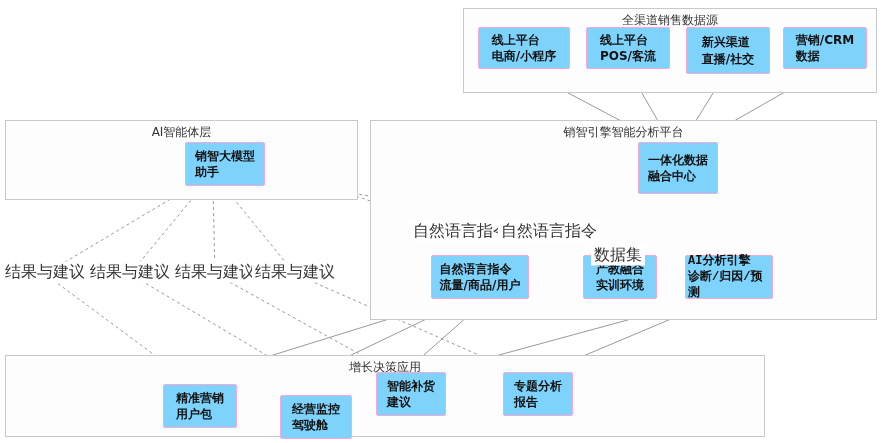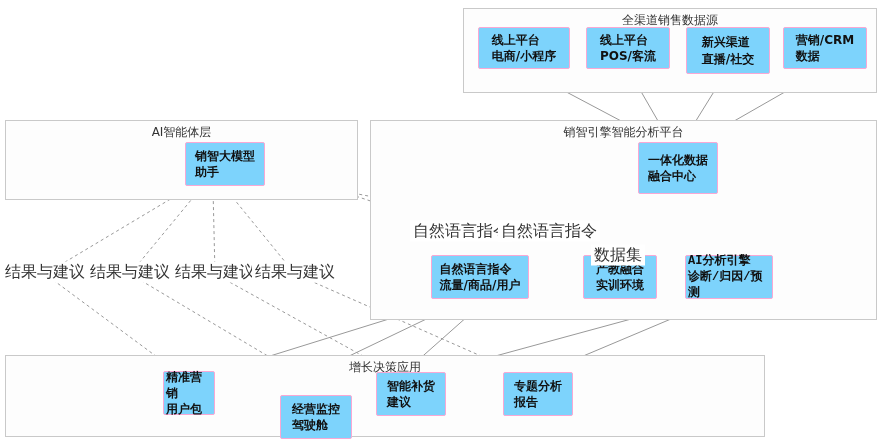--- a/index.html
+++ b/index.html
@@ -28,21 +28,21 @@
   }
   .n-online{left:478px;top:27px;width:92px;height:42px;}
   .n-offline{left:586px;top:27px;width:84px;height:42px;}
   .n-emerging{left:686px;top:27px;width:84px;height:47px;}
   .n-crm{left:783px;top:27px;width:84px;height:42px;}
   .n-assistant{left:185px;top:142px;width:80px;height:44px;}
   .n-fusion{left:638px;top:142px;width:80px;height:52px;}
   .n-analysis{left:431px;top:255px;width:98px;height:44px;}
   .n-training{left:583px;top:255px;width:74px;height:44px;}
   .n-engine{left:685px;top:255px;width:88px;height:44px;font-family:Liberation Mono, monospace;}
-  .n-marketing{left:163px;top:371px;width:52px;height:44px;}
+  .n-marketing{left:163px;top:384px;width:74px;height:44px;}
   .n-cockpit{left:280px;top:372px;width:72px;height:44px;margin-top:23px;}
   .n-replenish{left:376px;top:372px;width:70px;height:44px;}
   .n-report{left:503px;top:372px;width:70px;height:44px;}
   .edge-label{
     position:absolute;transform:translate(-50%,-50%);
     background:#ffffff;padding:0 3px;font-size:16px;color:#333;white-space:nowrap;
   }
   .el-nl1{left:461px;top:231px;}
   .el-nl2{left:549px;top:231px;}
   .el-dataset{left:618px;top:231px;margin-top:24px;}

